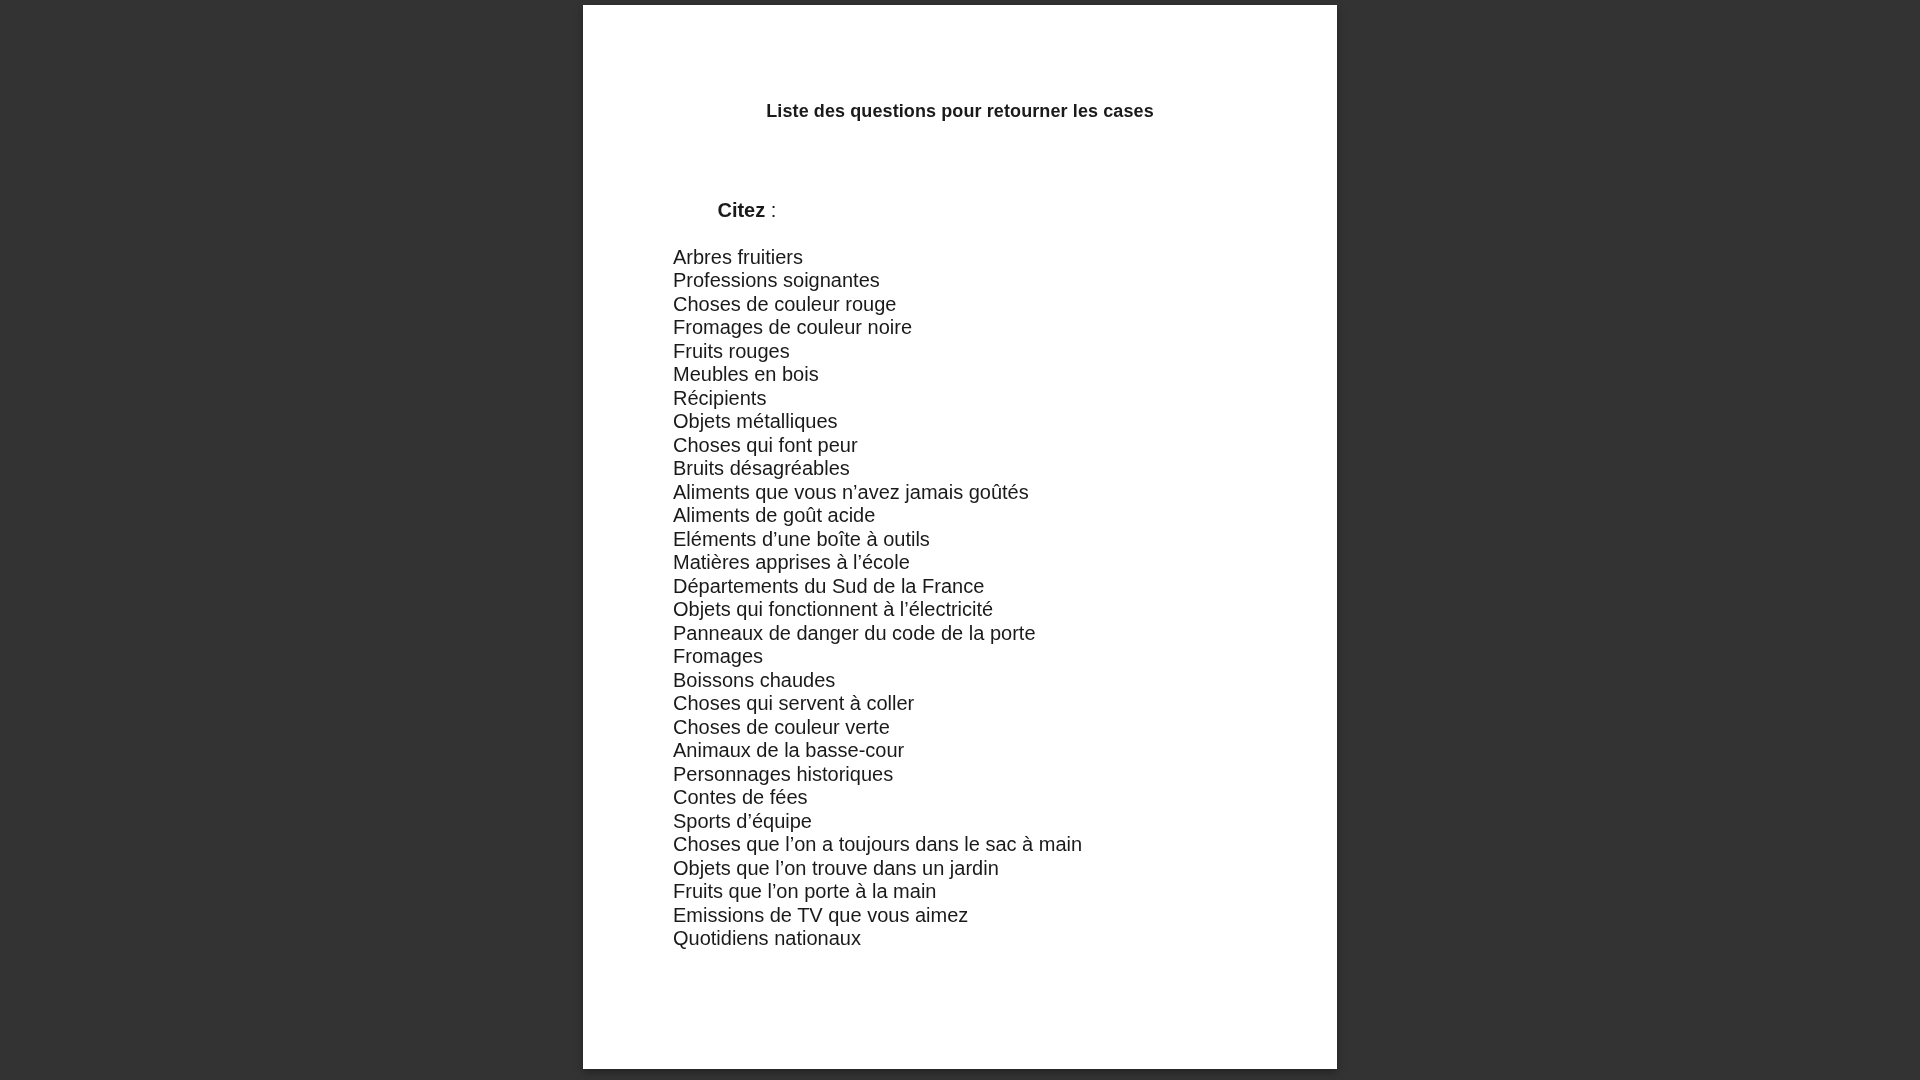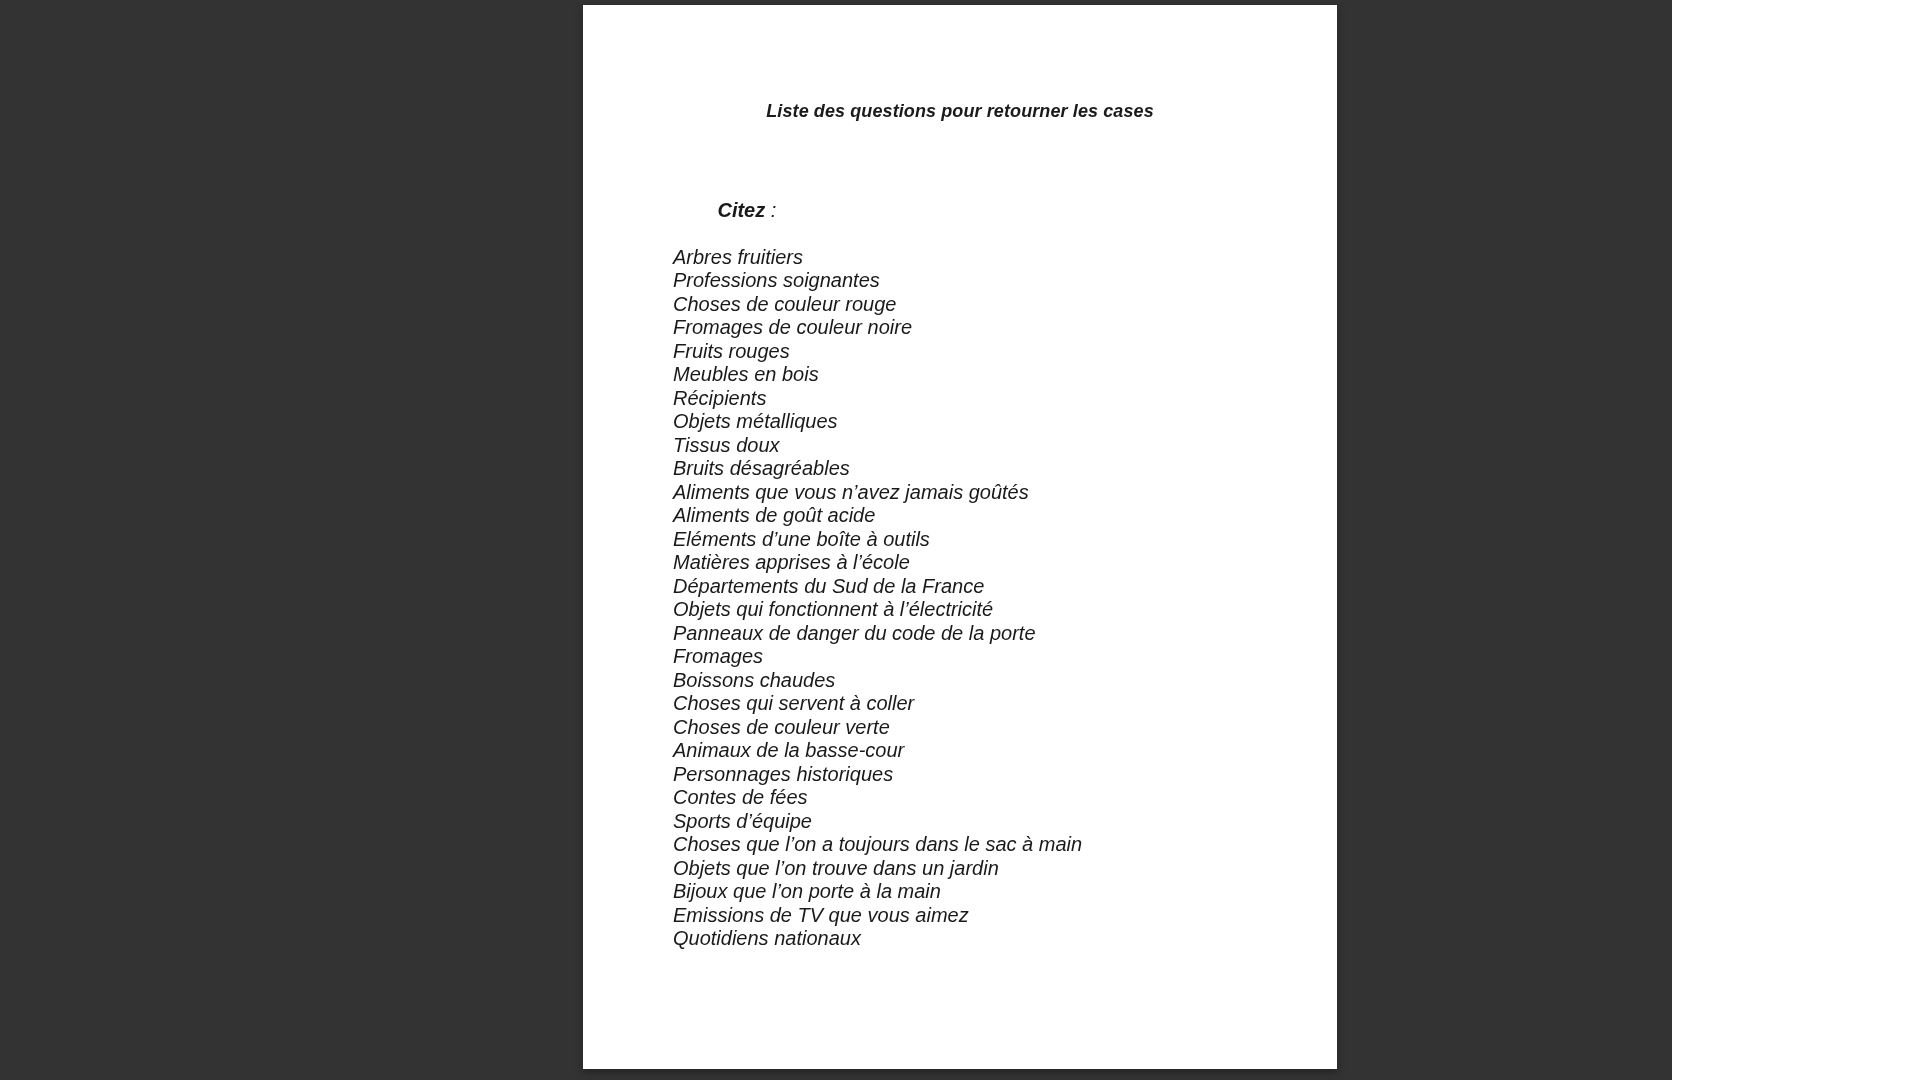--- a/index.html
+++ b/index.html
@@ -6,24 +6,23 @@
 
   html, body {
     width: 1920px;
     height: 1080px;
     overflow: hidden;
     font-family: "Liberation Sans", "DejaVu Sans", sans-serif;
   }
 
   .canvas {
     position: relative;
-    width: 1672px;
+    width: 1920px;
     height: 1080px;
     background: #333333;
-    font-style: italic;
   }
 
   .page {
     position: absolute;
     left: 583px;
     top: 5px;
     width: 754px;
     height: 1064px;
     background: #ffffff;
     box-shadow: 0 3px 8px rgba(0,0,0,0.35);
@@ -71,38 +70,38 @@
 
       <div id="question-list">
           <div class="line">Arbres fruitiers</div>
           <div class="line">Professions soignantes</div>
           <div class="line">Choses de couleur rouge</div>
           <div class="line">Fromages de couleur noire</div>
           <div class="line">Fruits rouges</div>
           <div class="line">Meubles en bois</div>
           <div class="line">Récipients</div>
           <div class="line">Objets métalliques</div>
-          <div class="line">Tissus doux</div>
+          <div class="line">Choses qui font peur</div>
           <div class="line">Bruits désagréables</div>
           <div class="line">Aliments que vous n’avez jamais goûtés</div>
           <div class="line">Aliments de goût acide</div>
           <div class="line">Eléments d’une boîte à outils</div>
           <div class="line">Matières apprises à l’école</div>
           <div class="line">Départements du Sud de la France</div>
           <div class="line">Objets qui fonctionnent à l’électricité</div>
           <div class="line">Panneaux de danger du code de la porte</div>
           <div class="line">Fromages</div>
           <div class="line">Boissons chaudes</div>
           <div class="line">Choses qui servent à coller</div>
           <div class="line">Choses de couleur verte</div>
           <div class="line">Animaux de la basse-cour</div>
           <div class="line">Personnages historiques</div>
           <div class="line">Contes de fées</div>
           <div class="line">Sports d’équipe</div>
           <div class="line">Choses que l’on a toujours dans le sac à main</div>
           <div class="line">Objets que l’on trouve dans un jardin</div>
-          <div class="line">Bijoux que l’on porte à la main</div>
+          <div class="line">Fruits que l’on porte à la main</div>
           <div class="line">Emissions de TV que vous aimez</div>
           <div class="line">Quotidiens nationaux</div>
         </div>
     </div>
   </div>
 </div>
 
 </body></html>

